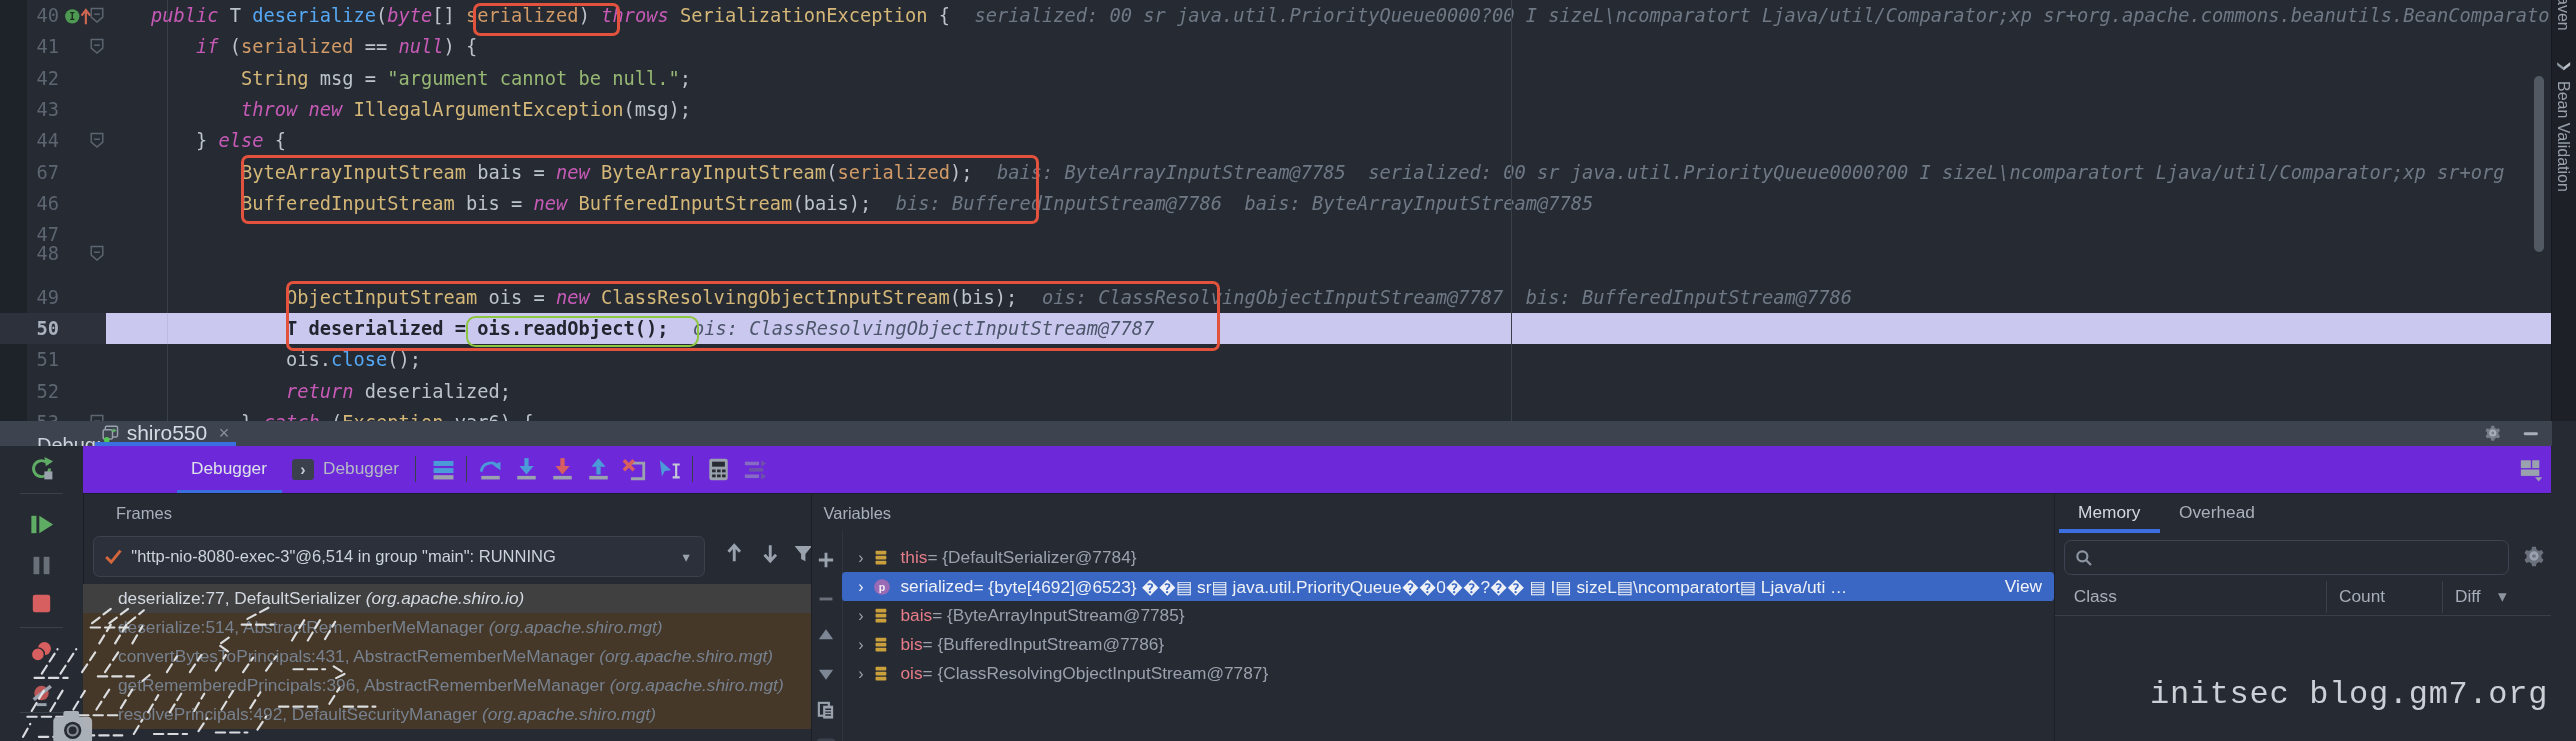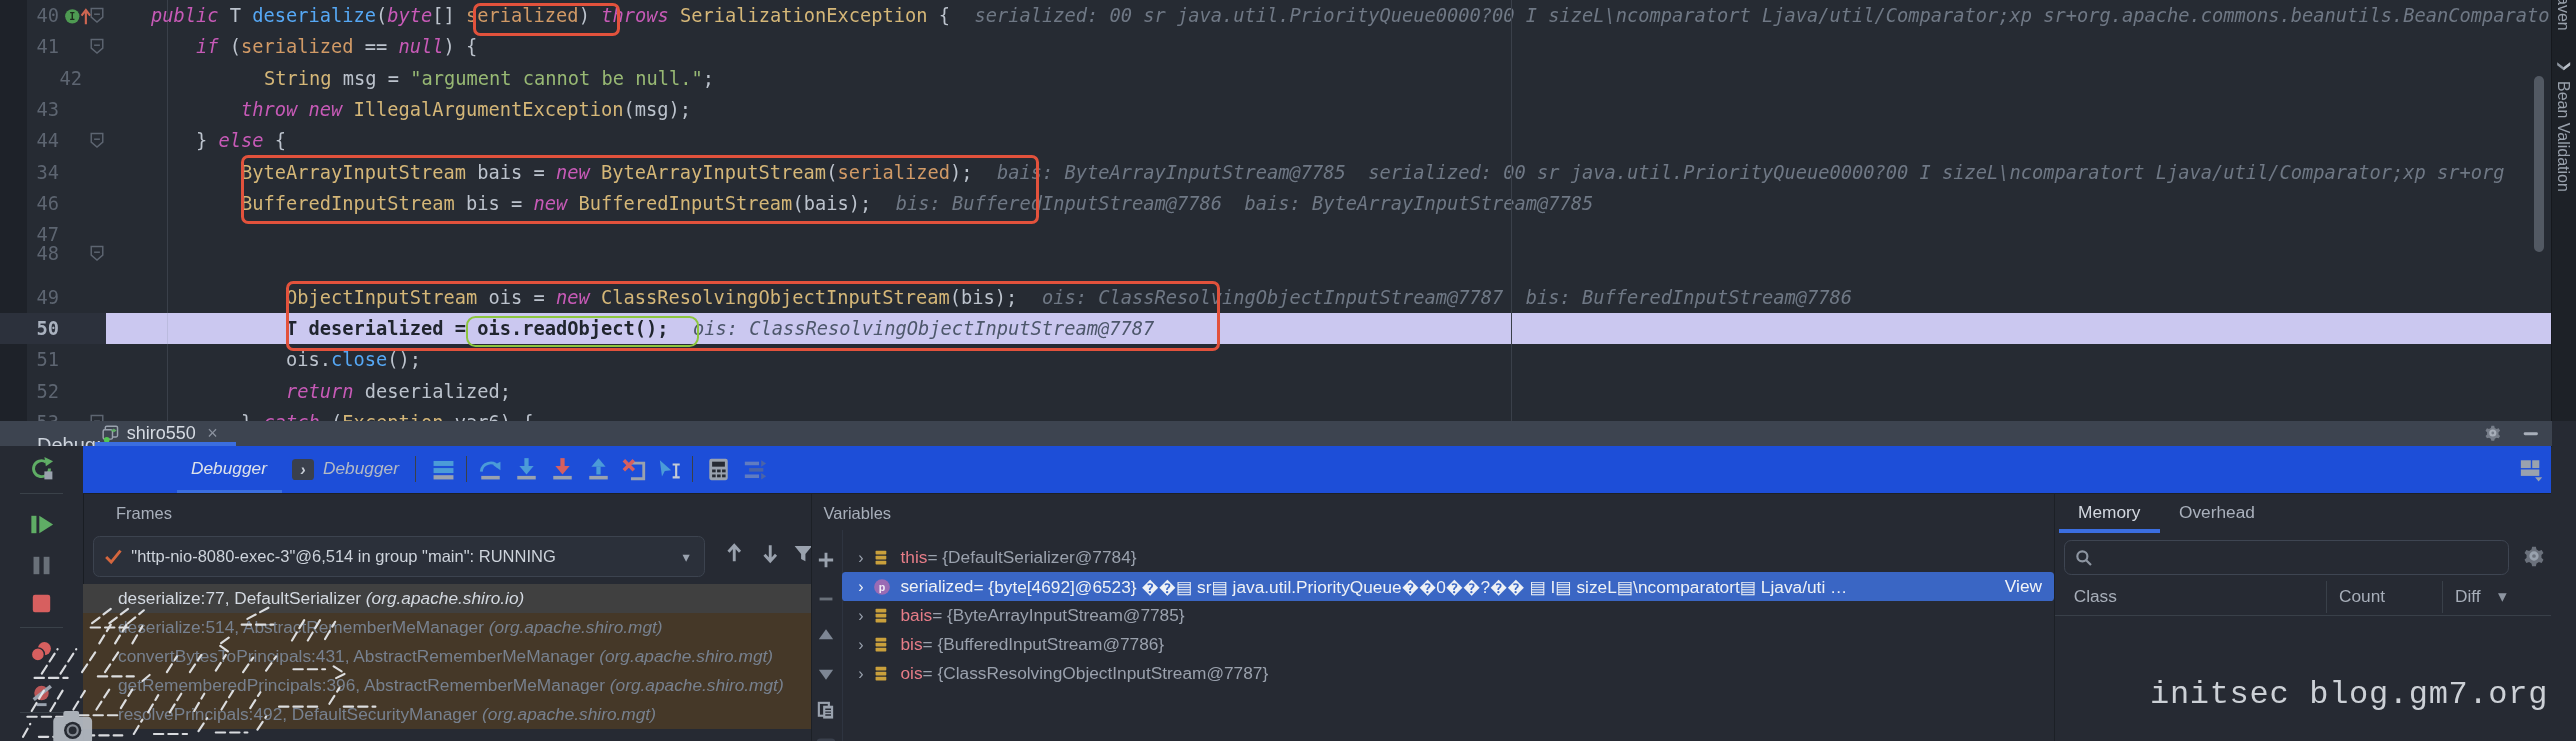--- a/index.html
+++ b/index.html
@@ -36,26 +36,26 @@
   .green-box{border:2.9px solid #8dc63f;border-radius:9.4px;}
   
   #right-stripe{position:absolute;right:0;top:0;width:24.5px;height:741px;background:#1d2127;border-left:0.7px solid #15181d;}
   .stripe-label{writing-mode:vertical-rl;color:#99a1ac;font-size:16px;position:absolute;left:2.9px;white-space:nowrap;}
   #ed-scrollbar{position:absolute;right:32px;top:76px;width:10px;height:176px;border-radius:5.8px;background:#5a616c;opacity:.85;}
   
   #debug{position:absolute;left:0;top:421px;width:2576px;height:320px;background:#262a33;}
   #dbg-header{position:absolute;left:0;top:0;width:2552px;height:24.5px;background:#3d4450;border-bottom:0.7px solid #191d23;}
   #dbg-title{position:absolute;left:37px;top:12px;line-height:24.5px;font-size:20px;color:#ced4dd;}
   #session-tab{position:absolute;left:95px;top:0;height:24.5px;display:flex;align-items:center;gap:7.2px;padding:0 5.8px;}
-  #session-tab .tab-label{font-size:18px;color:#d6dbe3;}
+  #session-tab .tab-label{font-size:21px;color:#d6dbe3;}
   #session-tab .tab-close{font-size:18px;color:#8a919d;margin-left:4.3px;}
   #session-underline{position:absolute;left:95px;top:21px;width:141px;height:3.6px;background:#3b6ee0;}
   .hdr-ico{position:absolute;top:2.2px;width:21.6px;height:20px;}
   
-  #dbg-toolbar{position:absolute;left:83px;top:24.5px;width:2468px;height:47px;background:#1d4ed8;border-bottom:0.7px solid #1f242b;font-style:italic;}
+  #dbg-toolbar{position:absolute;left:83px;top:24.5px;width:2468px;height:47px;background:#6d28d9;border-bottom:0.7px solid #1f242b;}
   .tb-sep{position:absolute;top:10.8px;width:0.7px;height:26px;background:#3a4048;}
   .tb-ico{position:absolute;top:10px;width:27px;height:27px;}
   #tab-debugger{position:absolute;left:108px;top:0;height:47px;line-height:45px;font-size:17.3px;color:#dde2ea;}
   #debugger-underline{position:absolute;left:94px;top:44px;width:105px;height:3.6px;background:#3b6ee0;}
   #console-chip{position:absolute;left:209px;top:13px;width:21.6px;height:21.6px;border-radius:3.6px;background:#3a404c;color:#c6ccd5;
        font-size:16px;line-height:21.6px;text-align:center;font-weight:bold;}
   #tab-console{position:absolute;left:240px;top:0;height:47px;line-height:45px;font-size:17.3px;color:#b3bac5;}
   
   #left-col{position:absolute;left:0;top:24.5px;width:83px;height:296px;background:#262a33;border-right:0.7px solid #191d23;}
   .lc-ico{position:absolute;left:27px;width:29px;height:29px;}
@@ -129,21 +129,21 @@
             <div class="lnum">41</div>
             <div class="fold">
               <svg width="16" height="17.3" viewBox="0 0 22 24">
                 <path d="M3 2 H19 V14 L11 21 L3 14 Z" fill="none" stroke="#5d6571" stroke-width="2"></path>
                 <path d="M7 10 H15" stroke="#5d6571" stroke-width="2"></path>
               </svg>
             </div>
           </div>
           <div class="code-cell"><span>        </span><span class="tk-kw">if</span><span class="tk-pl"> (</span><span class="tk-pa">serialized</span><span class="tk-pl"> == </span><span class="tk-kw">null</span><span class="tk-pl">) {</span></div>
         </div>
-        <div class="code-row" style="top: 63px; padding-left: 23px;">
+        <div class="code-row" style="top: 63px;">
           <div class="gutter-cell">
             <div class="lnum">42</div>
           </div>
           <div class="code-cell"><span>            </span><span class="tk-ty">String</span><span class="tk-pl"> msg = </span><span class="tk-st">"argument cannot be null."</span><span class="tk-pl">;</span></div>
         </div>
         <div class="code-row" style="top: 94px;">
           <div class="gutter-cell">
             <div class="lnum">43</div>
           </div>
           <div class="code-cell"><span>            </span><span class="tk-kw">throw</span><span class="tk-pl"> </span><span class="tk-kw">new</span><span class="tk-pl"> </span><span class="tk-ty">IllegalArgumentException</span><span class="tk-pl">(msg);</span></div>
@@ -155,21 +155,21 @@
               <svg width="16" height="17.3" viewBox="0 0 22 24">
                 <path d="M3 2 H19 V14 L11 21 L3 14 Z" fill="none" stroke="#5d6571" stroke-width="2"></path>
                 <path d="M7 10 H15" stroke="#5d6571" stroke-width="2"></path>
               </svg>
             </div>
           </div>
           <div class="code-cell"><span>        </span><span class="tk-pl">} </span><span class="tk-kw">else</span><span class="tk-pl"> {</span></div>
         </div>
         <div class="code-row" style="top: 157px;">
           <div class="gutter-cell">
-            <div class="lnum">34</div>
+            <div class="lnum">67</div>
           </div>
           <div class="code-cell"><span>            </span><span class="tk-ty">ByteArrayInputStream</span><span class="tk-pl"> bais = </span><span class="tk-kw">new</span><span class="tk-pl"> </span><span class="tk-ty">ByteArrayInputStream</span><span class="tk-pl">(</span><span class="tk-pa">serialized</span><span class="tk-pl">);</span><span class="dbg-hint">bais: ByteArrayInputStream@7785  serialized: 00 sr java.util.PriorityQueue0000?00 I sizeL\ncomparatort Ljava/util/Comparator;xp sr+org</span></div>
         </div>
         <div class="code-row" style="top: 188px;">
           <div class="gutter-cell">
             <div class="lnum">46</div>
           </div>
           <div class="code-cell"><span>            </span><span class="tk-ty">BufferedInputStream</span><span class="tk-pl"> bis = </span><span class="tk-kw">new</span><span class="tk-pl"> </span><span class="tk-ty">BufferedInputStream</span><span class="tk-pl">(bais);</span><span class="dbg-hint">bis: BufferedInputStream@7786  bais: ByteArrayInputStream@7785</span></div>
         </div>
         <div class="code-row" style="top: 219px;">

